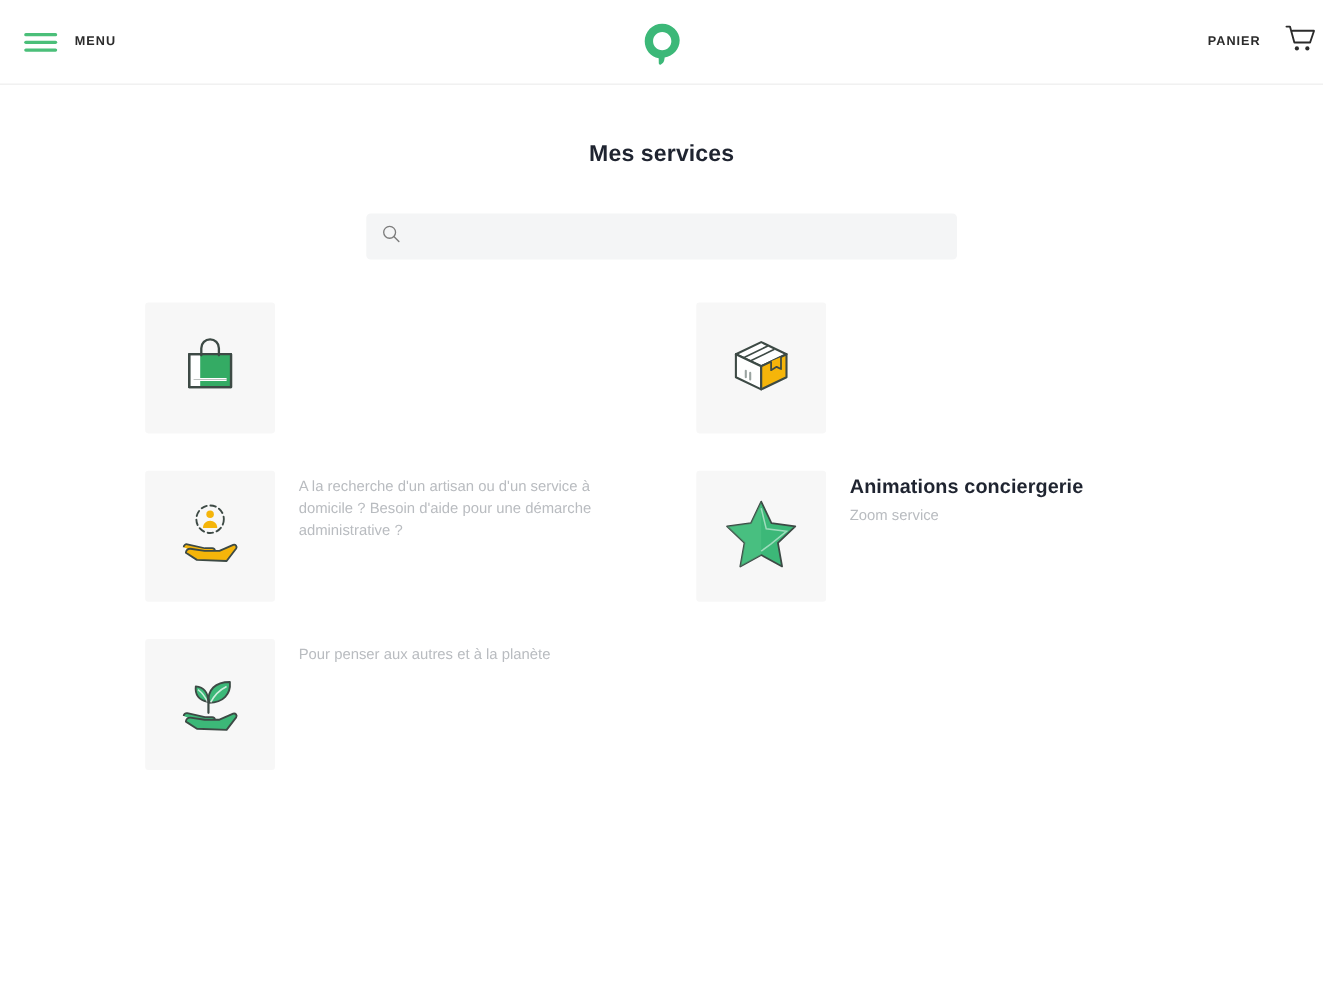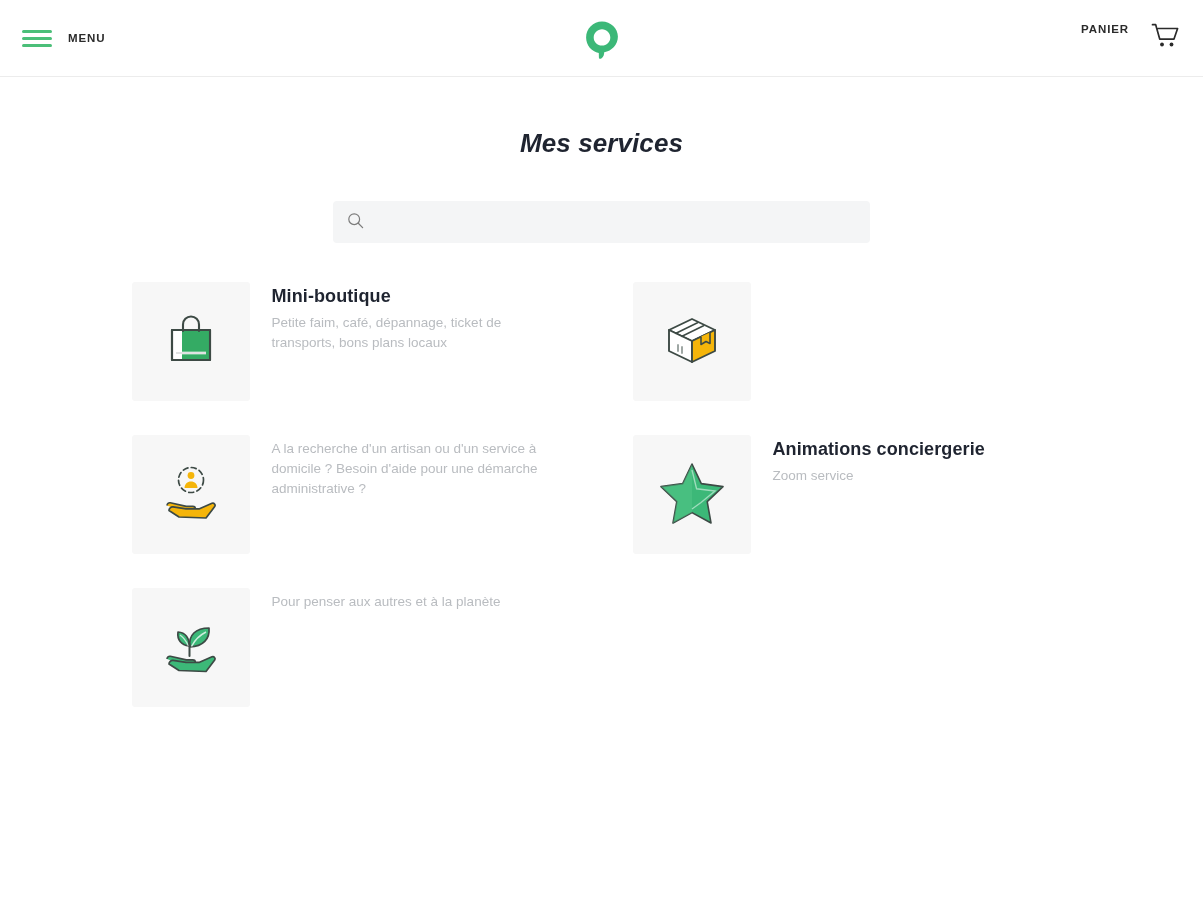--- a/index.html
+++ b/index.html
@@ -62,48 +62,48 @@
     transform: translate(-50%, -50%);
     width: 44px;
     height: 44px;
     display: flex;
     align-items: center;
     justify-content: center;
   }
 
   .cart-group {
     position: absolute;
-    right: 22px;
+    right: 5px;
     top: 50%;
     transform: translateY(-50%);
     display: flex;
+    align-items: center;
     gap: 22px;
     cursor: pointer;
   }
 
   .cart-label {
     font-size: 11.5px;
     font-weight: bold;
     letter-spacing: 0.9px;
     color: #2b2b2b;
   }
 
   
   .main {
     width: 100%;
     padding-top: 51px;
   }
 
   .page-title {
     text-align: center;
-    font-size: 26px;
+    font-size: 21px;
     font-weight: bold;
     color: #1f2430;
     letter-spacing: 0.1px;
-    font-style: italic;
   }
 
   .search-wrap {
     display: flex;
     justify-content: center;
     margin-top: 42px;
   }
 
   .search-box {
     width: 537px;
@@ -229,24 +229,20 @@
           <svg width="62" height="62" viewBox="0 0 62 62" aria-hidden="true">
             <path d="M12 21h38v30H12z" fill="#ffffff" stroke="#3d4a45" stroke-width="2.1" stroke-linejoin="round"></path>
             <path d="M22 21h28v30H22z" fill="#34ab64"></path>
             <path d="M12 21h38v30H12z" fill="none" stroke="#3d4a45" stroke-width="2.1" stroke-linejoin="round"></path>
             <path d="M23 22v-6.5a8 8 0 0 1 16 0V22" fill="none" stroke="#3d4a45" stroke-width="2.1" stroke-linecap="round"></path>
             <line x1="16" y1="44" x2="46" y2="44" stroke="#ffffff" stroke-width="2.6"></line>
             <line x1="16" y1="44" x2="46" y2="44" stroke="#3d4a45" stroke-width="0.9" opacity="0.35"></line>
           </svg>
         </span>
       </div>
-      <div class="card-text">
-        <div class="card-title">Mini-boutique</div>
-        <div class="card-desc">Petite faim, café, dépannage, ticket de transports, bons plans locaux</div>
-      </div>
     </div>
 
     <div class="service-card">
       <div class="thumb">
         <span>
           <svg width="62" height="62" viewBox="0 0 62 62" aria-hidden="true">
             <path d="M31 10 54 21 31 32 8 21z" fill="#ffffff" stroke="#3d4a45" stroke-width="1.9" stroke-linejoin="round"></path>
             <path d="M8 21v21l23 11V32z" fill="#ffffff" stroke="#3d4a45" stroke-width="1.9" stroke-linejoin="round"></path>
             <path d="M54 21v21L31 53V32z" fill="#f5b50a" stroke="#3d4a45" stroke-width="1.9" stroke-linejoin="round"></path>
             <path d="M37 13.5 14.5 24.5" fill="none" stroke="#3d4a45" stroke-width="1.5"></path>

